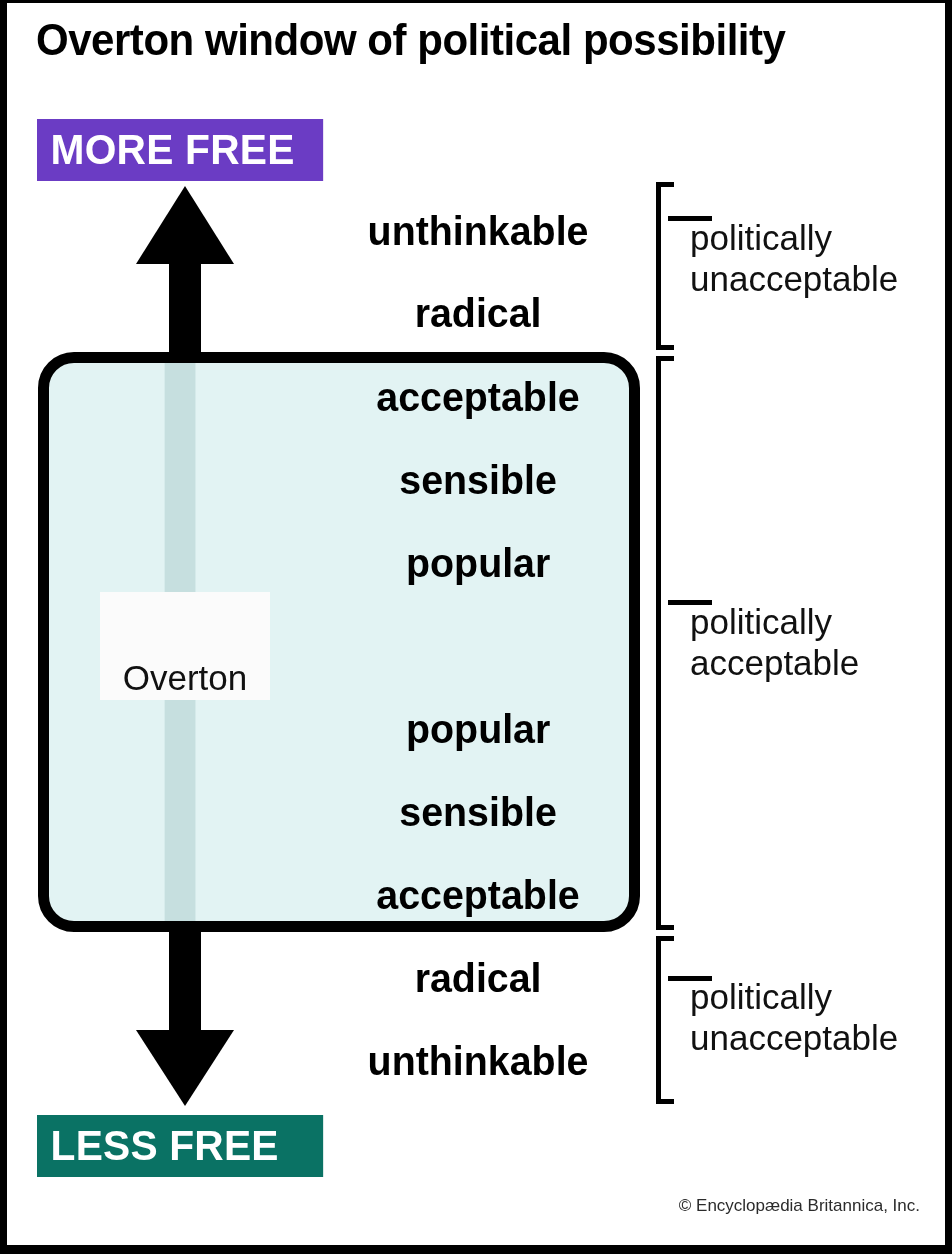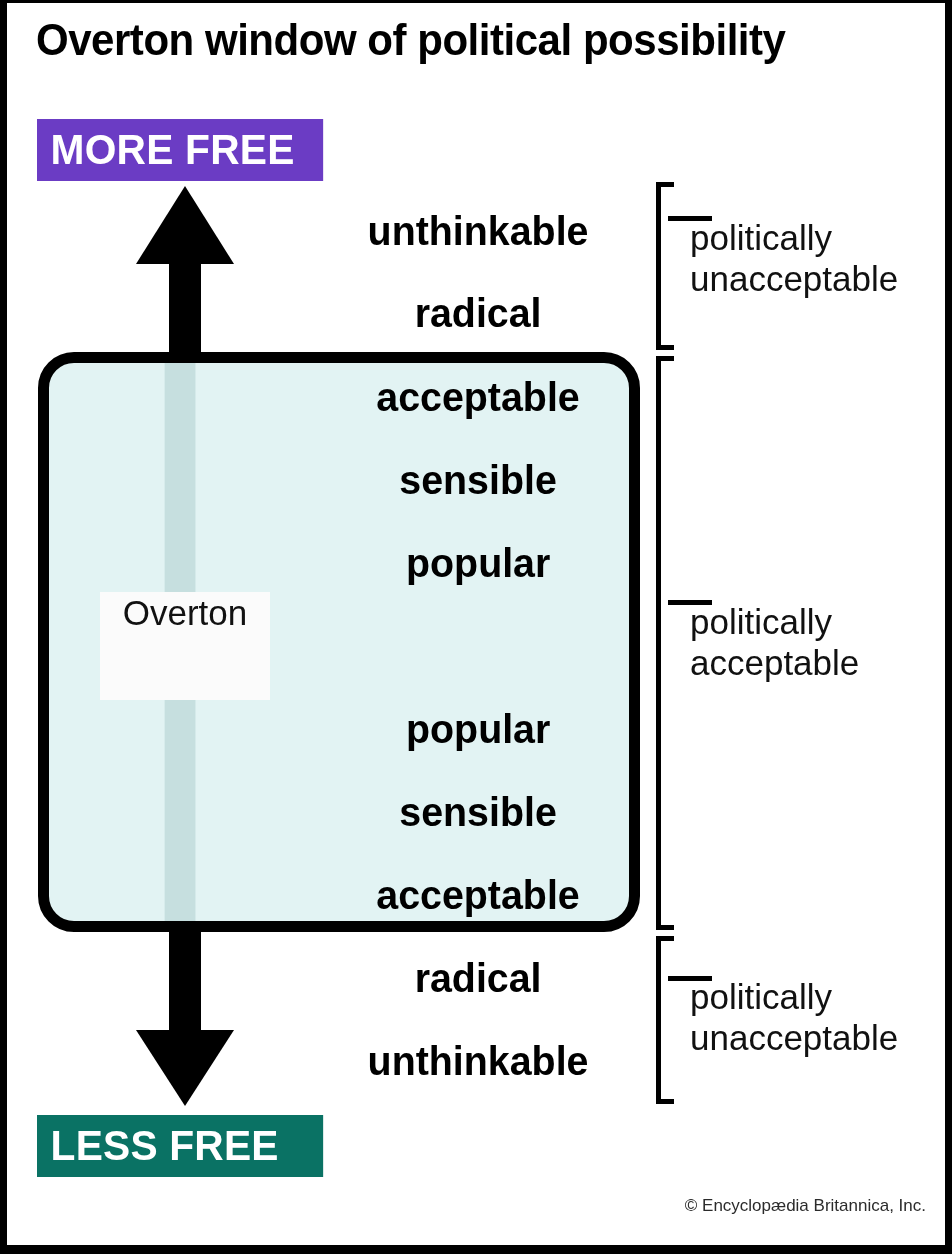--- a/index.html
+++ b/index.html
@@ -105,21 +105,21 @@
   .ow-label {
     position: absolute;
     left: 100px;
     top: 592px;
     width: 170px;
     height: 108px;
     background: #FBFBFB;
     display: flex;
     flex-direction: column;
     align-items: center;
-    justify-content: space-between;
+    justify-content: flex-end;
     font-size: 35px;
     color: #111111;
     line-height: 1.22;
   }
 
   
   .word {
     position: absolute;
     left: 216px;
     width: 524px;
@@ -157,21 +157,21 @@
     width: 256px;
     text-align: left;
     font-size: 35px;
     color: #111111;
     line-height: 1.18;
   }
 
   
   .copyright {
     position: absolute;
-    right: 26px;
+    right: 32px;
     top: 1196px;
     font-size: 17px;
     color: #2b2b2b;
     white-space: nowrap;
   }
 </style>
 </head>
 <body>
 
 <div id="page">

